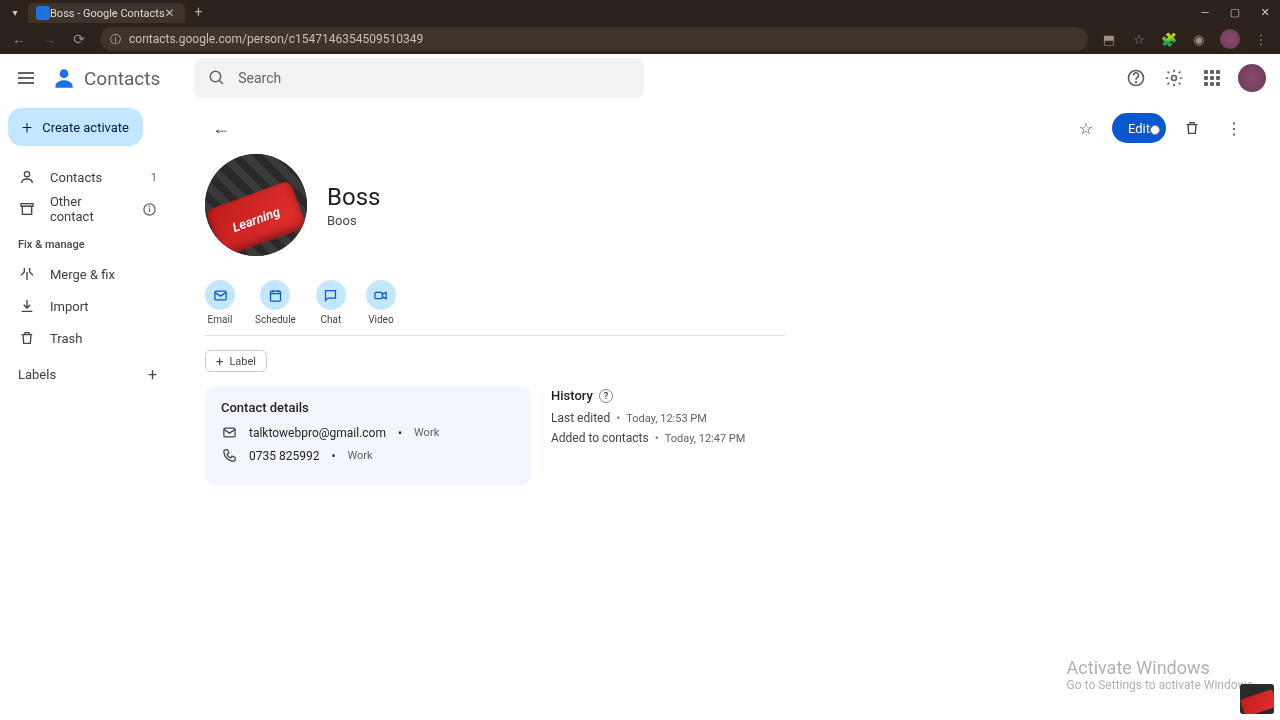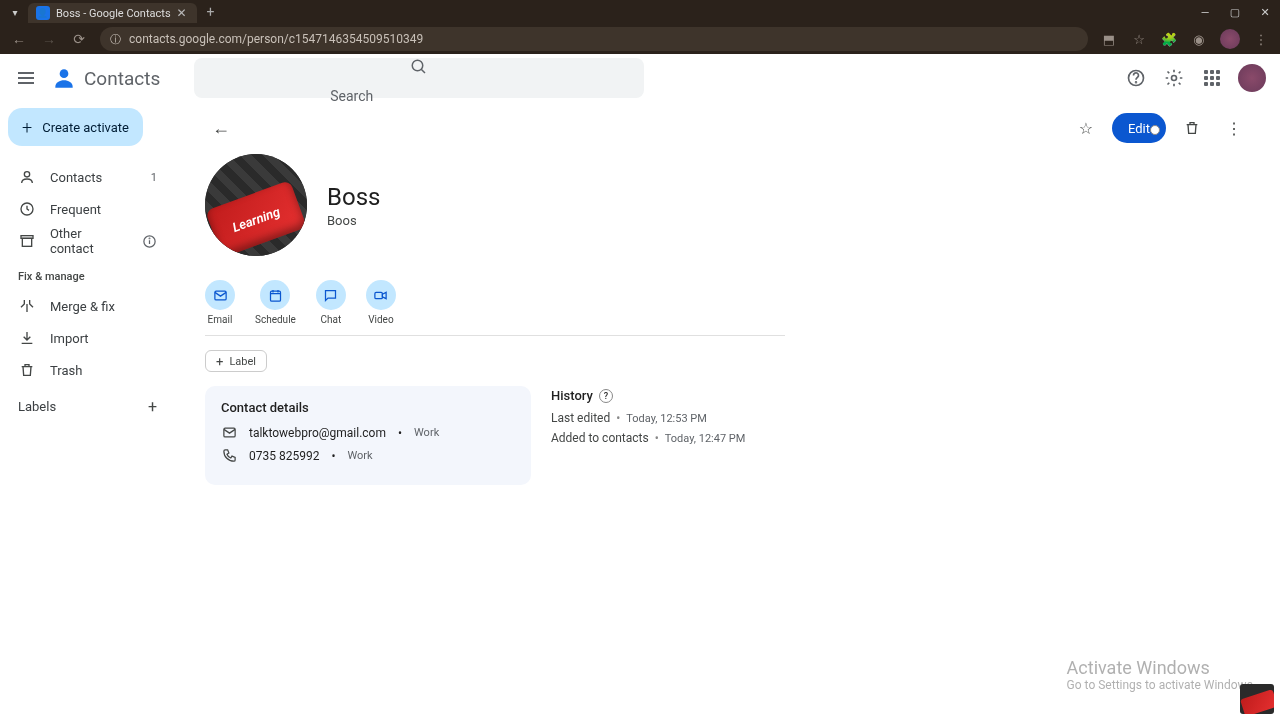--- a/index.html
+++ b/index.html
@@ -2,21 +2,21 @@
 <html><head>
 <meta charset="utf-8">
 <style>
 * { margin: 0; padding: 0; box-sizing: border-box; font-family: 'Segoe UI', Roboto, Arial, sans-serif; }
 html, body { width: 1280px; height: 720px; overflow: hidden; background: #fff; }
 
 
 .browser-chrome { background: #2b221b; }
 .tab-strip { height: 24px; display: flex; align-items: center; padding: 0 8px; position: relative; }
 .tab-dropdown { width: 14px; height: 14px; display: flex; align-items: center; justify-content: center; color: #ccc; margin-right: 6px; font-size: 10px; }
-.tab { background: #3e342b; border-radius: 6px 6px 0 0; height: 20px; display: flex; align-items: center; padding: 0 8px; gap: 6px; min-width: 150px; max-width: 200px; color: #ddd; font-size: 11px; margin-top: 2px; }
+.tab { background: #3e342b; border-radius: 6px 6px 0 0; height: 20px; display: flex; align-items: center; padding: 0 8px; min-width: 150px; max-width: 200px; color: #ddd; font-size: 11px; margin-top: 2px; }
 .tab-favicon { width: 14px; height: 14px; background: #1a73e8; border-radius: 3px; display: flex; align-items: center; justify-content: center; font-size: 9px; color: #fff; }
 .tab-title { flex: 1; overflow: hidden; white-space: nowrap; text-overflow: ellipsis; }
 .tab-close { width: 12px; color: #bbb; font-size: 12px; }
 .newtab { color: #aaa; margin-left: 10px; font-size: 14px; }
 .window-controls { position: absolute; right: 0; top: 0; display: flex; height: 24px; }
 .win-btn { width: 30px; display: flex; align-items: center; justify-content: center; color: #ccc; font-size: 11px; }
 
 .addr-bar { height: 30px; display: flex; align-items: center; padding: 0 10px; gap: 12px; }
 .nav-ico { width: 18px; height: 18px; display: flex; align-items: center; justify-content: center; color: #9a9088; font-size: 14px; }
 .nav-ico.disabled { color: #5a524a; }
@@ -27,21 +27,21 @@
 .prof-avatar { width: 20px; height: 20px; border-radius: 50%; background: radial-gradient(circle, #8a4a6a, #6a3a5a); }
 
 
 .app { background: #fff; }
 .app-header { height: 48px; display: flex; align-items: center; padding: 0 14px; gap: 12px; }
 .hamburger { width: 24px; height: 24px; display: flex; flex-direction: column; justify-content: center; gap: 3px; align-items: center; }
 .hamburger span { width: 16px; height: 2px; background: #5f6368; }
 .logo-area { display: flex; align-items: center; gap: 6px; }
 .logo-ico { width: 28px; height: 28px; display: flex; align-items: center; justify-content: center; }
 .logo-text { font-size: 19px; color: #5f6368; }
-.search-box { margin-left: 22px; width: 450px; height: 40px; background: #f1f3f4; border-radius: 8px; display: flex; align-items: center; padding: 0 14px; gap: 12px; color: #5f6368; flex-direction: column; }
+.search-box { margin-left: 22px; width: 450px; height: 40px; background: #f1f3f4; border-radius: 8px; display: flex; align-items: center; padding: 0 14px; gap: 12px; color: #5f6368; }
 .search-box input { border: none; background: transparent; outline: none; font-size: 14px; flex: 1; color: #3c4043; }
 .search-box input::placeholder { color: #5f6368; }
 .header-right { margin-left: auto; display: flex; align-items: center; gap: 14px; }
 .hicon { width: 24px; height: 24px; display: flex; align-items: center; justify-content: center; color: #5f6368; font-size: 16px; }
 .apps-grid { display: grid; grid-template-columns: repeat(3,4px); grid-template-rows: repeat(3,4px); gap: 2px; }
 .apps-grid span { background: #5f6368; border-radius: 1px; }
 .user-avatar { width: 28px; height: 28px; border-radius: 50%; background: radial-gradient(circle, #8a4a6a, #6a3a5a); }
 
 .app-body { display: flex; height: calc(720px - 24px - 30px - 48px); }
 
@@ -210,29 +210,20 @@
 
       <div class="side-item">
         <span class="sico">
             <svg width="16" height="16" viewBox="0 0 24 24" fill="none" stroke="#444746" stroke-width="2">
               <circle cx="12" cy="8" r="4"></circle>
               <path d="M4 21c0-4 4-6 8-6s8 2 8 6"></path>
             </svg>
           </span>
         <span>Contacts</span>
         <span class="count">1</span>
-      </div>
-      <div class="side-item">
-        <span class="sico">
-            <svg width="16" height="16" viewBox="0 0 24 24" fill="none" stroke="#444746" stroke-width="2">
-              <circle cx="12" cy="12" r="9"></circle>
-              <path d="M12 7v5l3 2"></path>
-            </svg>
-          </span>
-        <span>Frequent</span>
       </div>
       <div class="side-item">
         <span class="sico">
             <svg width="16" height="16" viewBox="0 0 24 24" fill="none" stroke="#444746" stroke-width="2">
               <rect x="3" y="4" width="18" height="4"></rect>
               <rect x="5" y="8" width="14" height="12"></rect>
             </svg>
           </span>
         <span>Other contact</span>
         <span class="trailing">

